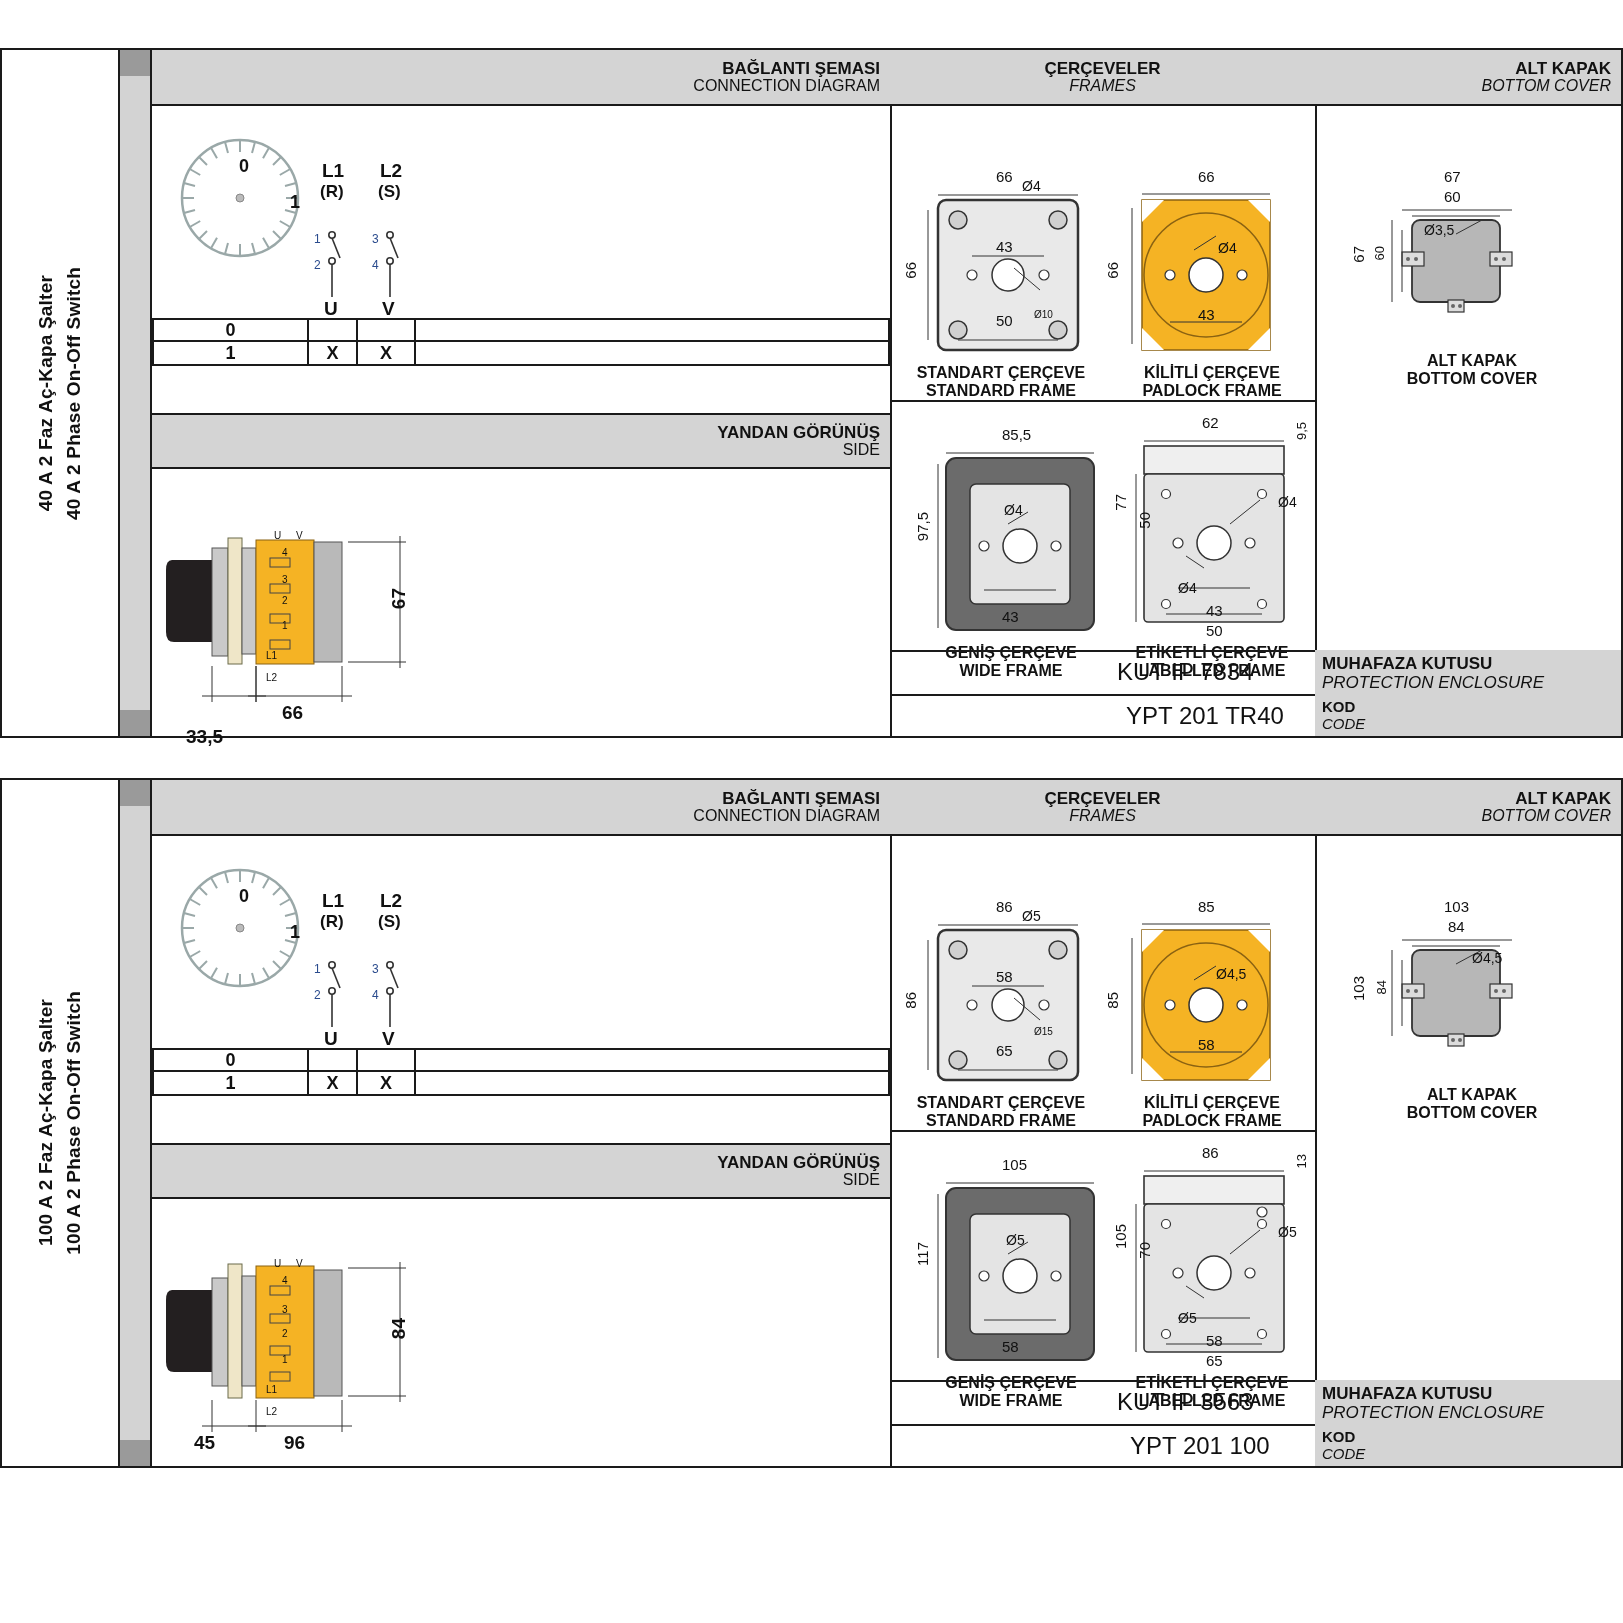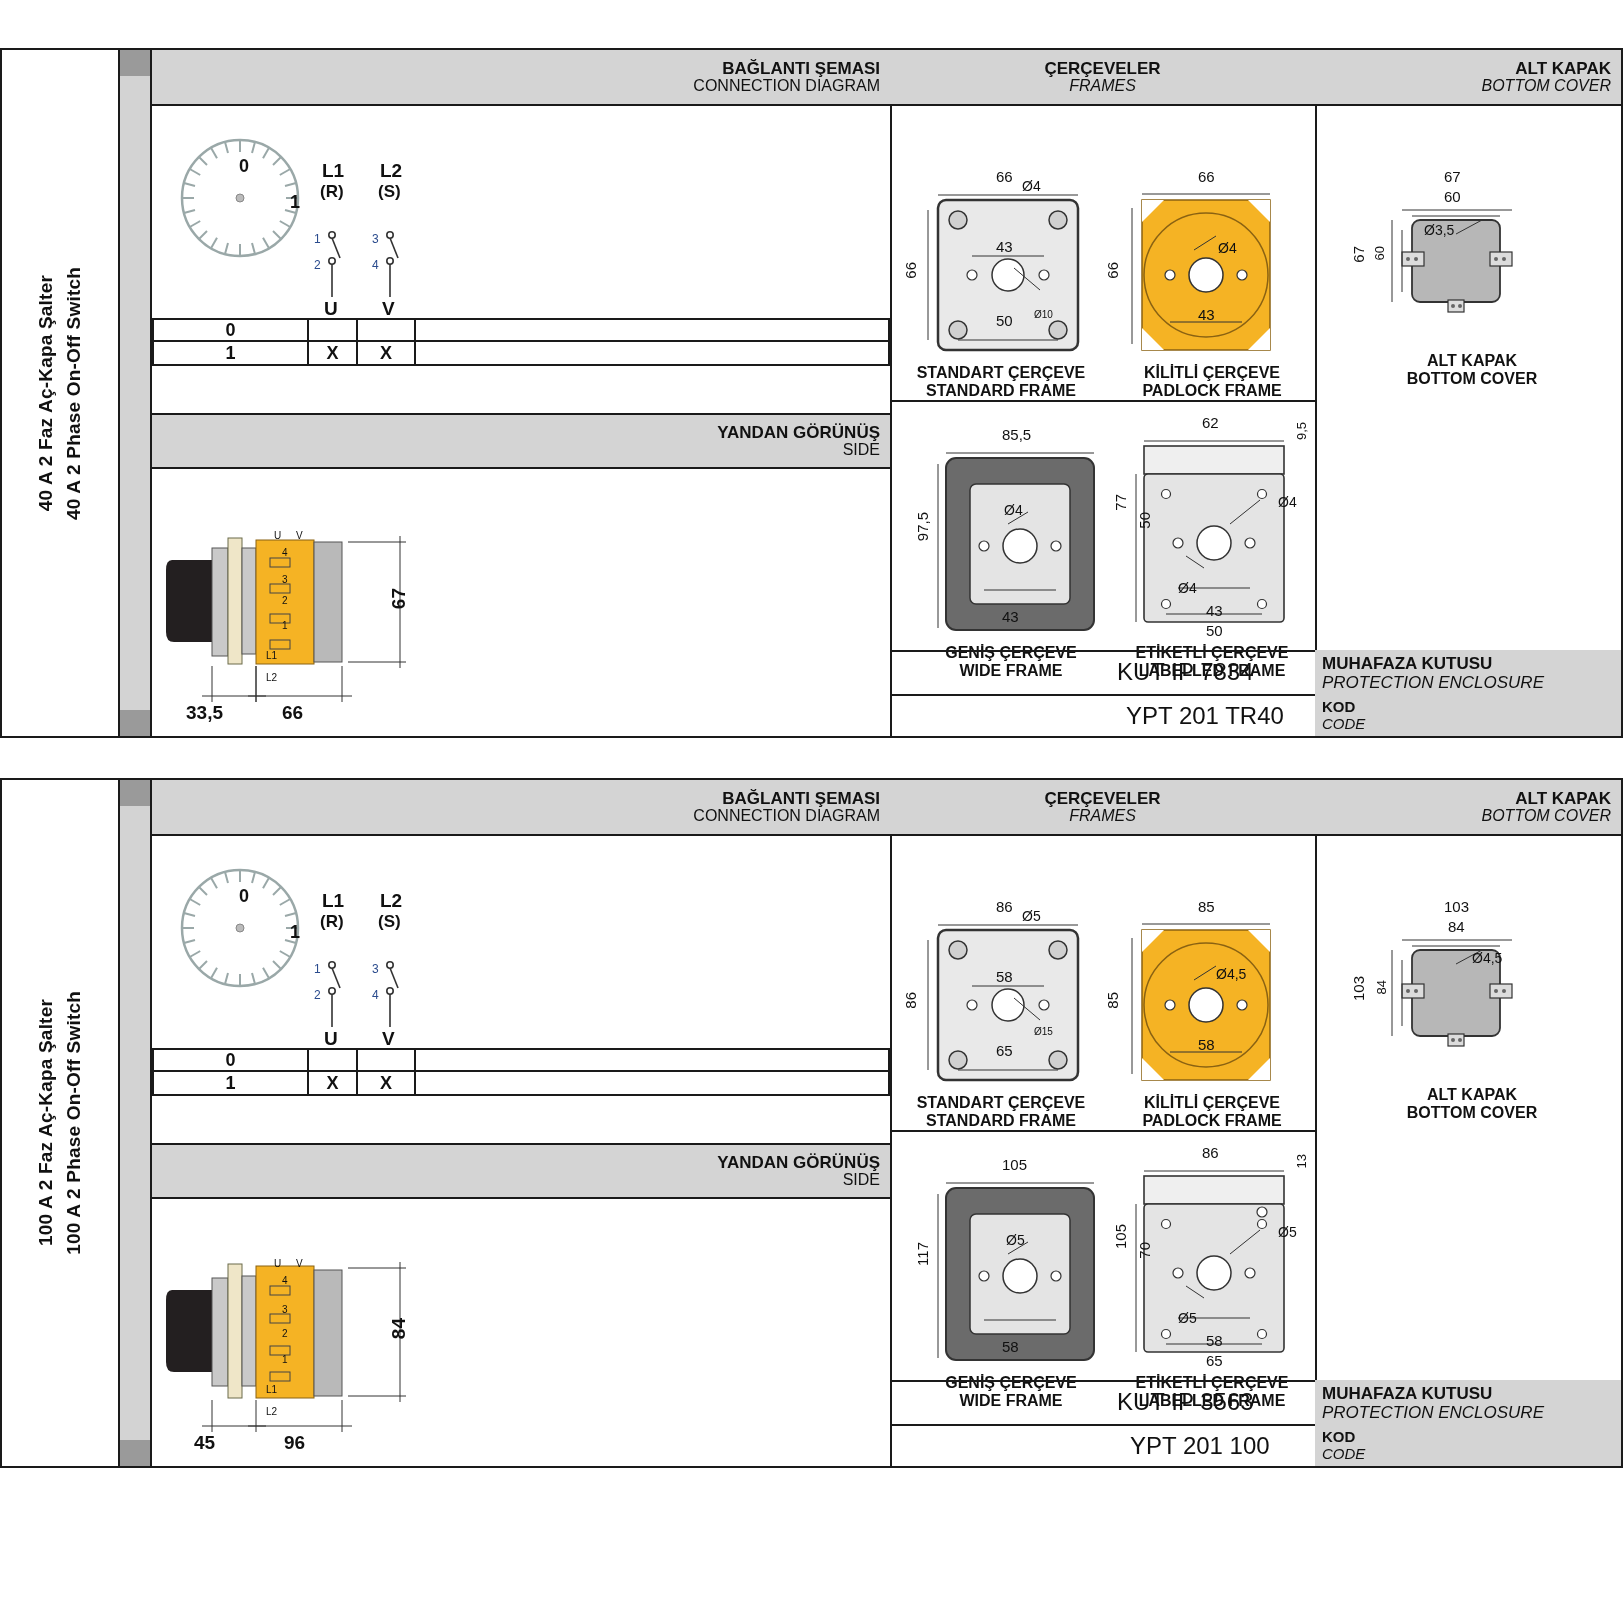--- a/index.html
+++ b/index.html
@@ -185,21 +185,21 @@
         <line x1="94" y1="176" x2="94" y2="212"></line>
       <line x1="40" y1="206" x2="104" y2="206"></line>
       <line x1="94" y1="176" x2="94" y2="212"></line>
         <line x1="180" y1="176" x2="180" y2="212"></line>
       <line x1="86" y1="206" x2="190" y2="206"></line>
       <line x1="186" y1="52" x2="244" y2="52"></line>
         <line x1="186" y1="172" x2="244" y2="172"></line>
       <line x1="238" y1="46" x2="238" y2="178"></line>
     </g>
   </svg>
-  <div class="dim" style="left:184px;top:652px;font-weight:700;font-size:19px;">33,5</div>
+  <div class="dim" style="left:184px;top:676px;font-weight:700;font-size:19px;">33,5</div>
   <div class="dim" style="left:280px;top:652px;font-weight:700;font-size:19px;">66</div>
   <div class="dimv" style="left:386px;top:538px;font-weight:700;font-size:19px;">67</div>
 
   <div class="hline" style="left:888px;top:350px;width:425px;"></div>
 
   <svg style="position:absolute;left:918px;top:140px;" width="176" height="170" viewBox="0 0 176 170">
     <rect x="18" y="10" width="140" height="150" rx="8" fill="#e9e9e9" stroke="#333" stroke-width="2.5"></rect>
     <circle cx="38" cy="30" r="9" fill="#d0d0d0" stroke="#333" stroke-width="1.5"></circle>
     <circle cx="138" cy="30" r="9" fill="#d0d0d0" stroke="#333" stroke-width="1.5"></circle>
     <circle cx="38" cy="140" r="9" fill="#d0d0d0" stroke="#333" stroke-width="1.5"></circle>

